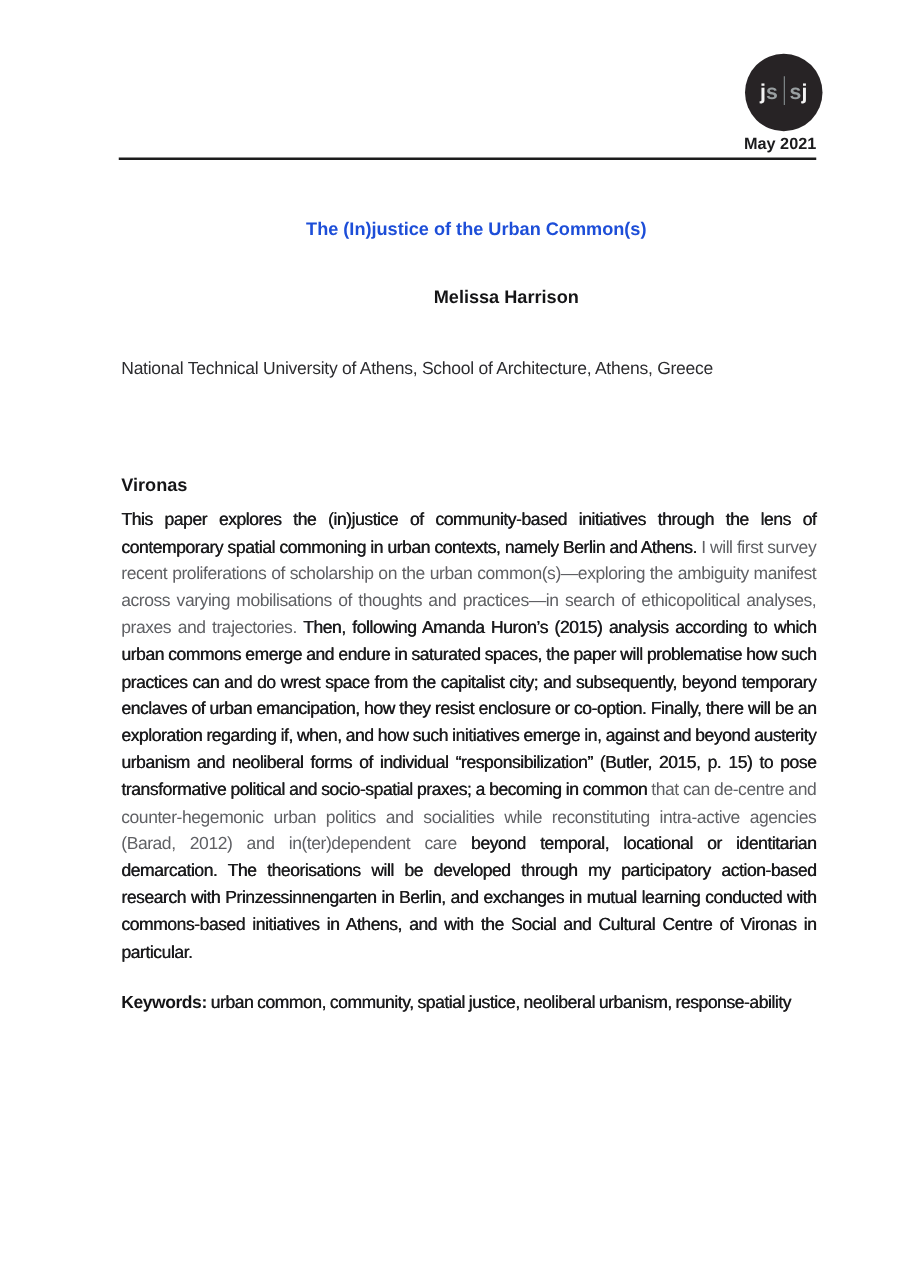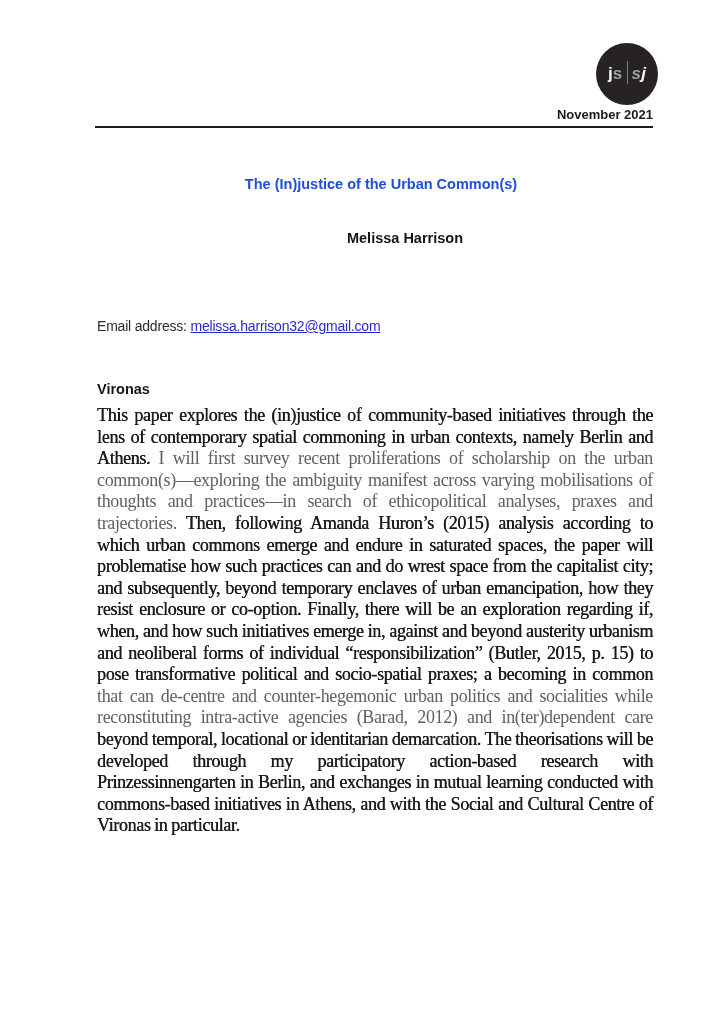--- a/index.html
+++ b/index.html
@@ -31,21 +31,21 @@
     display: flex;
     align-items: center;
     justify-content: center;
     font-weight: bold;
     font-size: 17px;
     letter-spacing: 0.2px;
   }
   .logo-part { display: inline-block; }
   .logo-first { color: #9aa0a2; }
   .logo-first::first-letter { color: #f4f4f4; }
-  .logo-second { color: #f4f4f4; font-style: italic; }
+  .logo-second { color: #f4f4f4; }
   .logo-second::first-letter { color: #9aa0a2; }
   .logo-divider {
     display: inline-block;
     width: 1px;
     height: 23px;
     background: #7b8284;
     margin: 0 4px;
     transform: translateY(-2px);
   }
   .date {
@@ -124,26 +124,25 @@
     color: #151517;
   }
   .abstract-heading { top: 381px; }
   .resume-heading   { top: 892px; }
 
   .body-text {
     position: absolute;
     left: 85px;
     width: 556px;
     margin: 0;
-    font-size: 18px;
+    font-size: 14px;
     line-height: 21.6px;
     letter-spacing: -0.35px;
     word-spacing: -0.5px;
     text-align: justify;
-    font-family: Liberation Serif, serif;
   }
   .abstract-text { top: 405px; }
   .keywords      { top: 791px; }
   .resume-text   { top: 899px; }
 
   .tone-dark {
     color: #1c1c1e;
     text-shadow: 0.35px 0 0 #1c1c1e;
   }
   .tone-light {
@@ -176,31 +175,32 @@
 <body>
 
 <div class="page">
 
   <div class="logo">
     <span class="logo-part logo-first">js</span>
     <span class="logo-divider"></span>
     <span class="logo-part logo-second">sj</span>
   </div>
 
-  <div class="date">November 2021</div>
+  <div class="date">May 2021</div>
   <div class="rule"></div>
 
   <h1 class="title">The (In)justice of the Urban Common(s)</h1>
   <div class="author">Melissa Harrison</div>
-  <div class="email-line">
-    <span>Email address:</span>
-    <a class="email-link" href="#">melissa.harrison32@gmail.com</a>
-  </div>
+  <div class="affiliation">National Technical University of Athens, School of Architecture, Athens, Greece</div>
 
   <h2 class="section-heading abstract-heading">Vironas</h2>
   <p class="body-text abstract-text"><span class="tone-dark">This paper explores the (in)justice of community-based initiatives through the lens of contemporary spatial commoning in urban contexts, namely Berlin and Athens. </span><span class="tone-light">I will first survey recent proliferations of scholarship on the urban common(s)—exploring the ambiguity manifest across varying mobilisations of thoughts and practices—in search of ethicopolitical analyses, praxes and trajectories. </span><span class="tone-dark">Then, following Amanda Huron’s (2015) analysis according to which urban commons emerge and endure in saturated spaces, the paper will problematise how such practices can and do wrest space from the capitalist city; and subsequently, beyond temporary enclaves of urban emancipation, how they resist enclosure or co-option. Finally, there will be an exploration regarding if, when, and how such initiatives emerge in, against and beyond austerity urbanism and neoliberal forms of individual “responsibilization” (Butler, 2015, p. 15) to pose transformative political and socio-spatial praxes; a becoming in common </span><span class="tone-light">that can de-centre and counter-hegemonic urban politics and socialities while reconstituting intra-active agencies (Barad, 2012) and in(ter)dependent care </span><span class="tone-dark">beyond temporal, locational or identitarian demarcation. The theorisations will be developed through my participatory action-based research with Prinzessinnengarten in Berlin, and exchanges in mutual learning conducted with commons-based initiatives in Athens, and with the Social and Cultural Centre of Vironas in particular.</span></p>
 
+  <p class="body-text keywords">
+    <span class="kw-label">Keywords:</span>
+    <span class="kw-text">urban common, community, spatial justice, neoliberal urbanism, response-ability</span>
+  </p>
 
   <h2 class="section-heading resume-heading">Résumé</h2>
 
   <div class="page-number">1</div>
 
 </div>
 
 </body></html>

